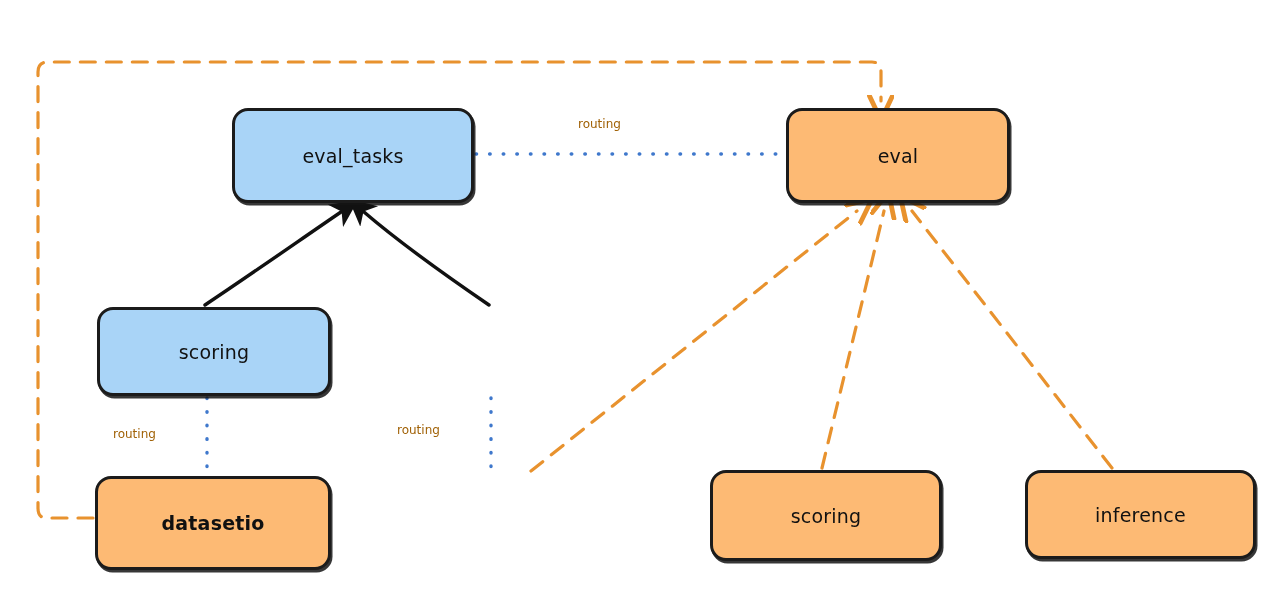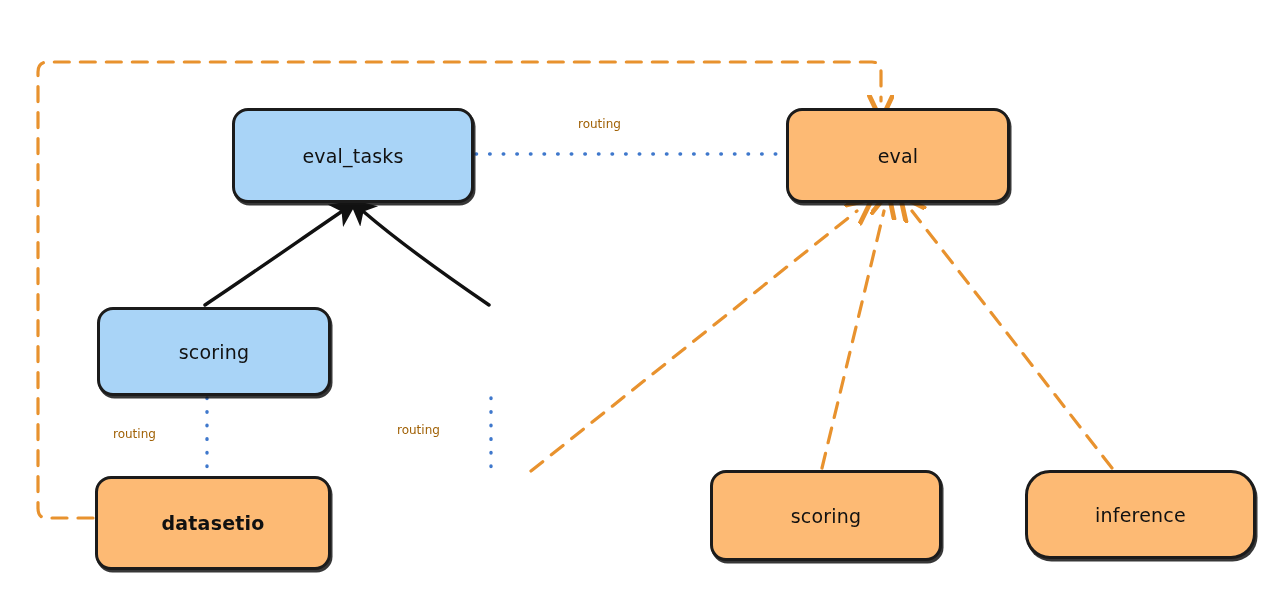--- a/index.html
+++ b/index.html
@@ -127,21 +127,21 @@
 
   <div class="node green" style="left:95px; top:476px; width:236px; height:94px;font-weight:bold;">
     <span class="node-label">datasetio</span>
   </div>
 
 
   <div class="node green" style="left:710px; top:470px; width:232px; height:91px;">
     <span class="node-label">scoring</span>
   </div>
 
-  <div class="node green" style="left:1025px; top:470px; width:231px; height:89px;border-radius:25px;">
+  <div class="node green" style="left:1025px; top:470px; width:231px; height:89px;">
     <span class="node-label">inference</span>
   </div>
 
   <div class="edge-label" style="left:578px; top:117px;">routing</div>
 
   <div class="edge-label" style="left:113px; top:427px;">routing</div>
 
   <div class="edge-label" style="left:397px; top:423px;">routing</div>
 
 </div>

